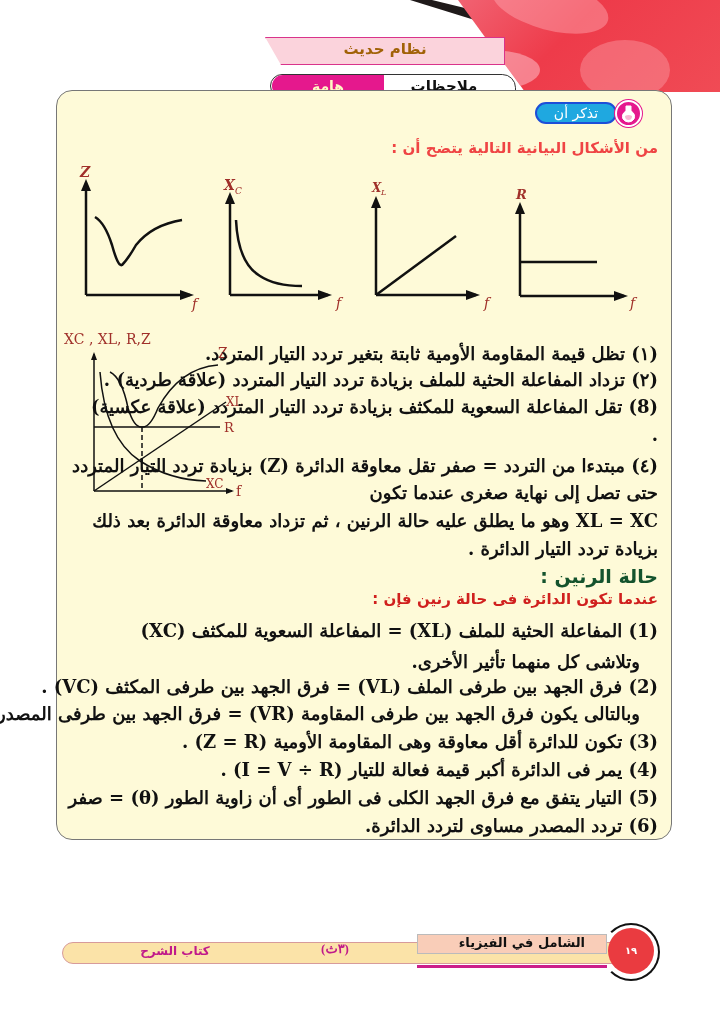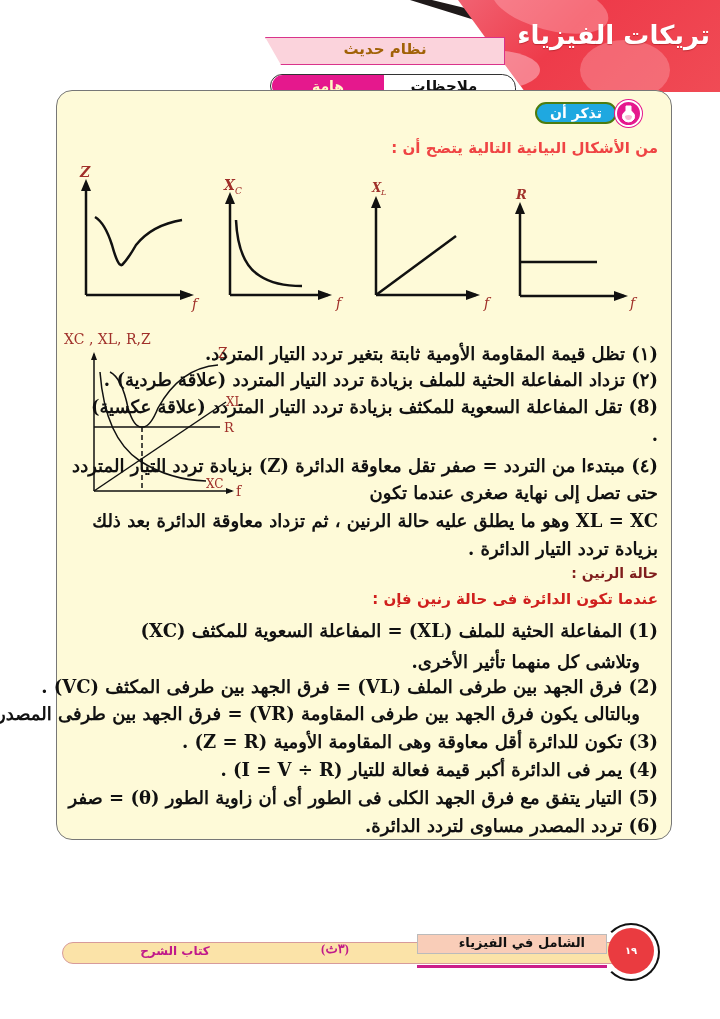--- a/index.html
+++ b/index.html
@@ -56,40 +56,40 @@
   .panel {
     position: absolute; left: 56px; top: 90px; width: 616px; height: 750px;
     background: #fefad8; border: 1.5px solid #777; border-radius: 16px;
   }
 
   .remember-badge {
     position: absolute; left: 535px; top: 100px; width: 110px; height: 26px;
   }
   .remember-pill {
     position: absolute; left: 0; top: 2px; width: 82px; height: 22px; background: #1fa8e0;
-    border: 2px solid #4d7c0f; border-radius: 12px;
-    color: #fff; font-weight: bold; font-size: 14px; text-align: center; line-height: 18px; direction: rtl;
+    border: 2px solid #1d4ed8; border-radius: 12px;
+    color: #fff; font-weight: normal; font-size: 14px; text-align: center; line-height: 18px; direction: rtl;
   }
   .remember-icon {
     position: absolute; left: 80px; top: 0; width: 27px; height: 27px; border-radius: 50%;
     background: #e5188d; border: 2px solid #fff; box-shadow: 0 0 0 1px #e5188d;
   }
 
   .intro {
     position: absolute; right: 62px; top: 139px; color: #ef4444; font-weight: bold; font-size: 15px; direction: rtl;
   }
 
   .graph { position: absolute; }
   .graph svg { overflow: visible; }
 
   .rtl-text {
     position: absolute; direction: rtl; text-align: right; color: #111; font-size: 18px; font-weight: bold;
     font-family: "DejaVu Serif", serif; white-space: nowrap;
   }
-  .green-head { position:absolute; right: 62px; top: 565px; color: #7f1d1d; font-weight: bold; font-size: 14px; direction: rtl; }
+  .green-head { position:absolute; right: 62px; top: 565px; color: #14532d; font-weight: bold; font-size: 19px; direction: rtl; }
   .red-head { position:absolute; right: 62px; top: 590px; color: #d0201e; font-weight: bold; font-size: 15px; direction: rtl; }
 
   
   .footer-bar {
     position: absolute; left: 62px; top: 942px; width: 560px; height: 22px;
     background: #fbe3a8; border: 1px solid #d79b9b; border-radius: 11px;
   }
   .footer-box {
     position: absolute; left: 417px; top: 934px; width: 190px; height: 20px;
     background: #f9cdb8; border: 1px solid #bbb;
@@ -119,21 +119,20 @@
   }
 </style>
 </head>
 <body>
 
 <div class="banner-dark"></div>
 <div class="banner">
   <div class="blob1"></div>
     <div class="blob2"></div>
     <div class="blob3"></div>
-  <div class="banner-title">تريكات الفيزياء</div>
 </div>
 
 <div class="subtitle-box"></div>
 <div class="subtitle-text">نظام حديث</div>
 
 <div class="tabbar"></div>
 <div class="tab-pink">هامة</div>
 <div class="tab-white">ملاحظات</div>
 
 <div class="panel"></div>

